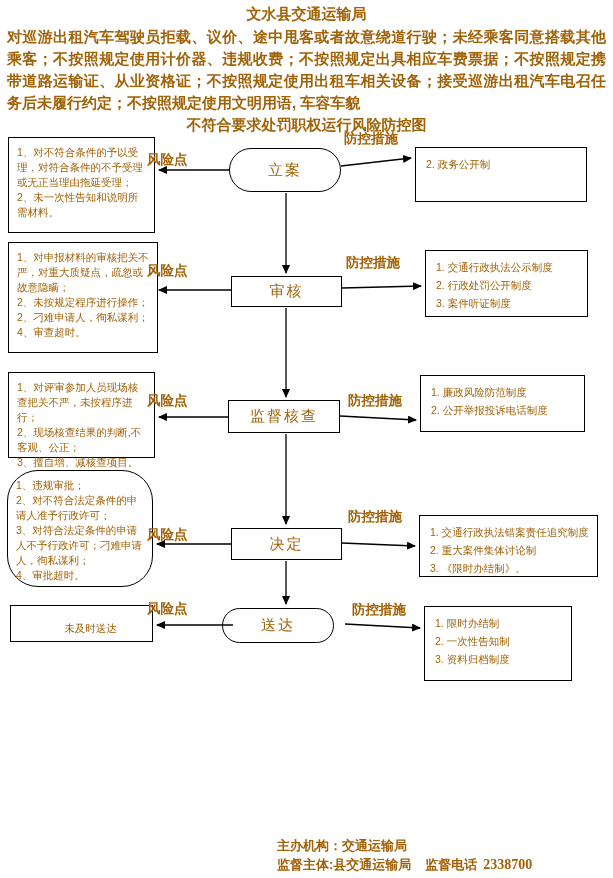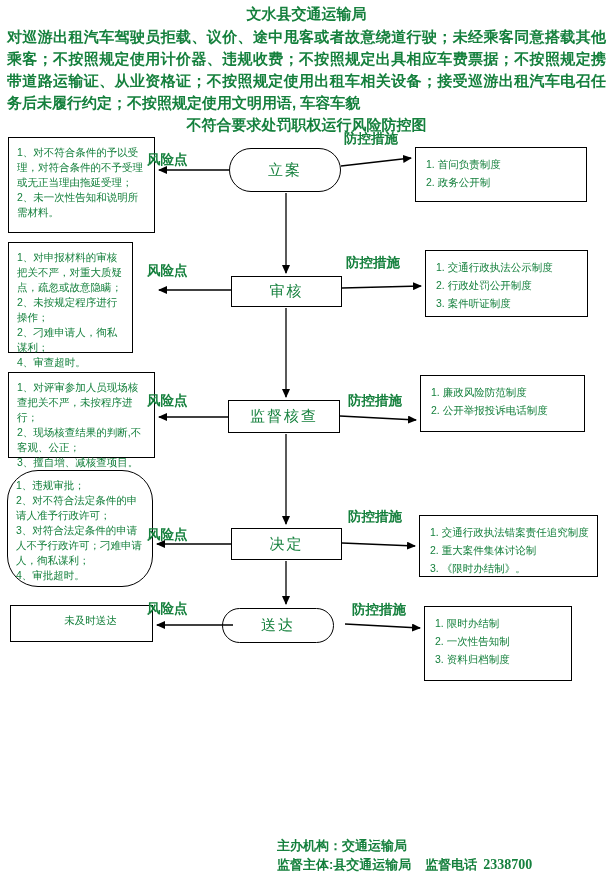--- a/index.html
+++ b/index.html
@@ -1,32 +1,32 @@
 <!DOCTYPE html>
 <html><head>
 <meta charset="utf-8">
 <style>
   html,body { margin:0; padding:0; background:#ffffff; }
   #page {
     position:relative; width:613px; height:878px; background:#ffffff;
-    font-family:"Liberation Sans", sans-serif; color:#15803d; overflow:hidden;
+    font-family:"Liberation Sans", sans-serif; color:#a16207; overflow:hidden;
   }
   
   #header { position:absolute; left:0; top:0; width:613px; }
   #doc-title { margin:5px 0 2px 0; text-align:center; font-size:15px; font-weight:bold; }
   #intro { margin:0 7px; font-size:15px; font-weight:bold; line-height:22px; text-align:justify; }
   #intro-tail { margin:0 7px; font-size:15px; font-weight:bold; line-height:22px; text-align:center; }
   
   .box { position:absolute; border:1.5px solid #000; box-sizing:border-box; background:#fff; }
   .risk-box  { font-size:10.5px; line-height:15px; padding:7px 7px 5px 8px; }
   .ctrl-box  { font-size:10.5px; line-height:18px; padding:7px 8px 5px 10px; }
-  .centered  { display:flex; flex-direction:column; justify-content:flex-start;padding-left:25px; }
+  .centered  { display:flex; flex-direction:column; justify-content:flex-end;padding-left:25px; }
   .centered .li { text-align:center; }
   #risk-box-1 { left:8px;  top:137px; width:147px; height:96px;  }
-  #risk-box-2 { left:8px;  top:242px; width:125px; height:111px; }
+  #risk-box-2 { left:8px;  top:242px; width:150px; height:111px; }
   #risk-box-3 { left:8px;  top:372px; width:147px; height:86px;  }
   #risk-box-4 { left:7px;  top:470px; width:146px; height:117px;border-radius:31px; }
   #risk-box-5 { left:10px; top:605px; width:143px; height:37px;  }
   #ctrl-box-1 { left:415px; top:147px; width:172px; height:55px; }
   #ctrl-box-2 { left:425px; top:250px; width:163px; height:67px; }
   #ctrl-box-3 { left:420px; top:375px; width:165px; height:57px; }
   #ctrl-box-4 { left:419px; top:515px; width:179px; height:62px; }
   #ctrl-box-5 { left:424px; top:606px; width:148px; height:75px; }
   
   .node {
@@ -70,21 +70,20 @@
     <div id="intro">对巡游出租汽车驾驶员拒载、议价、途中甩客或者故意绕道行驶；未经乘客同意搭载其他乘客；不按照规定使用计价器、违规收费；不按照规定出具相应车费票据；不按照规定携带道路运输证、从业资格证；不按照规定使用出租车相关设备；接受巡游出租汽车电召任务后未履行约定；不按照规定使用文明用语, 车容车貌</div>
     <div id="intro-tail">不符合要求处罚职权运行风险防控图</div>
   </div>
 
   <div id="risk-box-1" class="box risk-box">
       <div class="li">1、对不符合条件的予以受理，对符合条件的不予受理或无正当理由拖延受理；</div>
       <div class="li">2、未一次性告知和说明所需材料。</div>
     </div>
   <div id="node-1" class="node stadium-1">立案</div>
   <div id="ctrl-box-1" class="box ctrl-box">
-      <div class="li">1. 首问负责制度</div>
       <div class="li">2. 政务公开制</div>
     </div>
   <div id="risk-label-1" class="conn-label">风险点</div>
   <div id="ctrl-label-1" class="conn-label">防控措施</div>
 
   <div id="risk-box-2" class="box risk-box">
       <div class="li">1、对申报材料的审核把关不严，对重大质疑点，疏忽或故意隐瞒；</div>
       <div class="li">2、未按规定程序进行操作；</div>
       <div class="li">2、刁难申请人，徇私谋利；</div>
       <div class="li">4、审查超时。</div>

